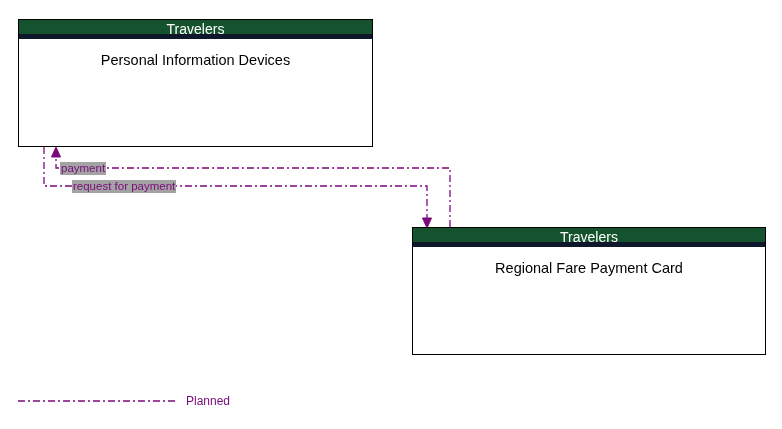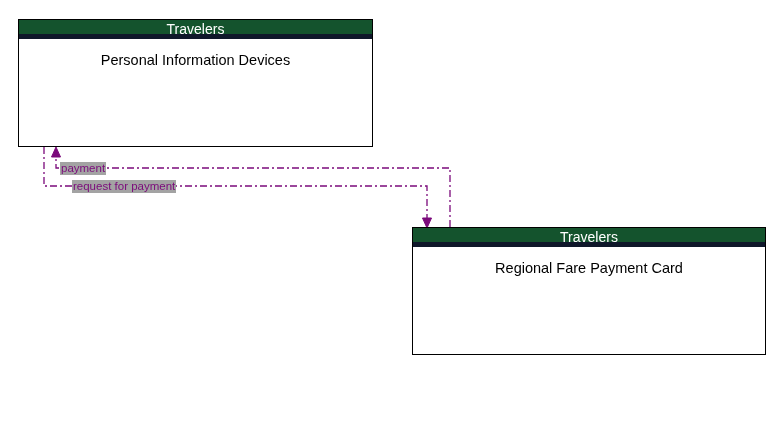--- a/index.html
+++ b/index.html
@@ -117,14 +117,22 @@
 
   <div class="element-box" style="left:412px; top:227px; width:354px; height:128px;">
     <div class="element-header">Travelers</div>
     <div class="element-title">Regional Fare Payment Card</div>
   </div>
 
   <div class="flow-label" style="left:60px; top:162px;">payment</div>
 
   <div class="flow-label" style="left:44px; top:180px;margin-left:28px;">request for payment</div>
 
+  <div id="legend">
+    <div class="legend-line-holder">
+      <svg width="160" height="18">
+        <line x1="0" y1="9" x2="158" y2="9" stroke="#7b0a7b" stroke-width="1.4" stroke-dasharray="7,3,2,3"></line>
+      </svg>
+    </div>
+    <div class="legend-label">Planned</div>
+  </div>
 
 </div>
 
 </body></html>

